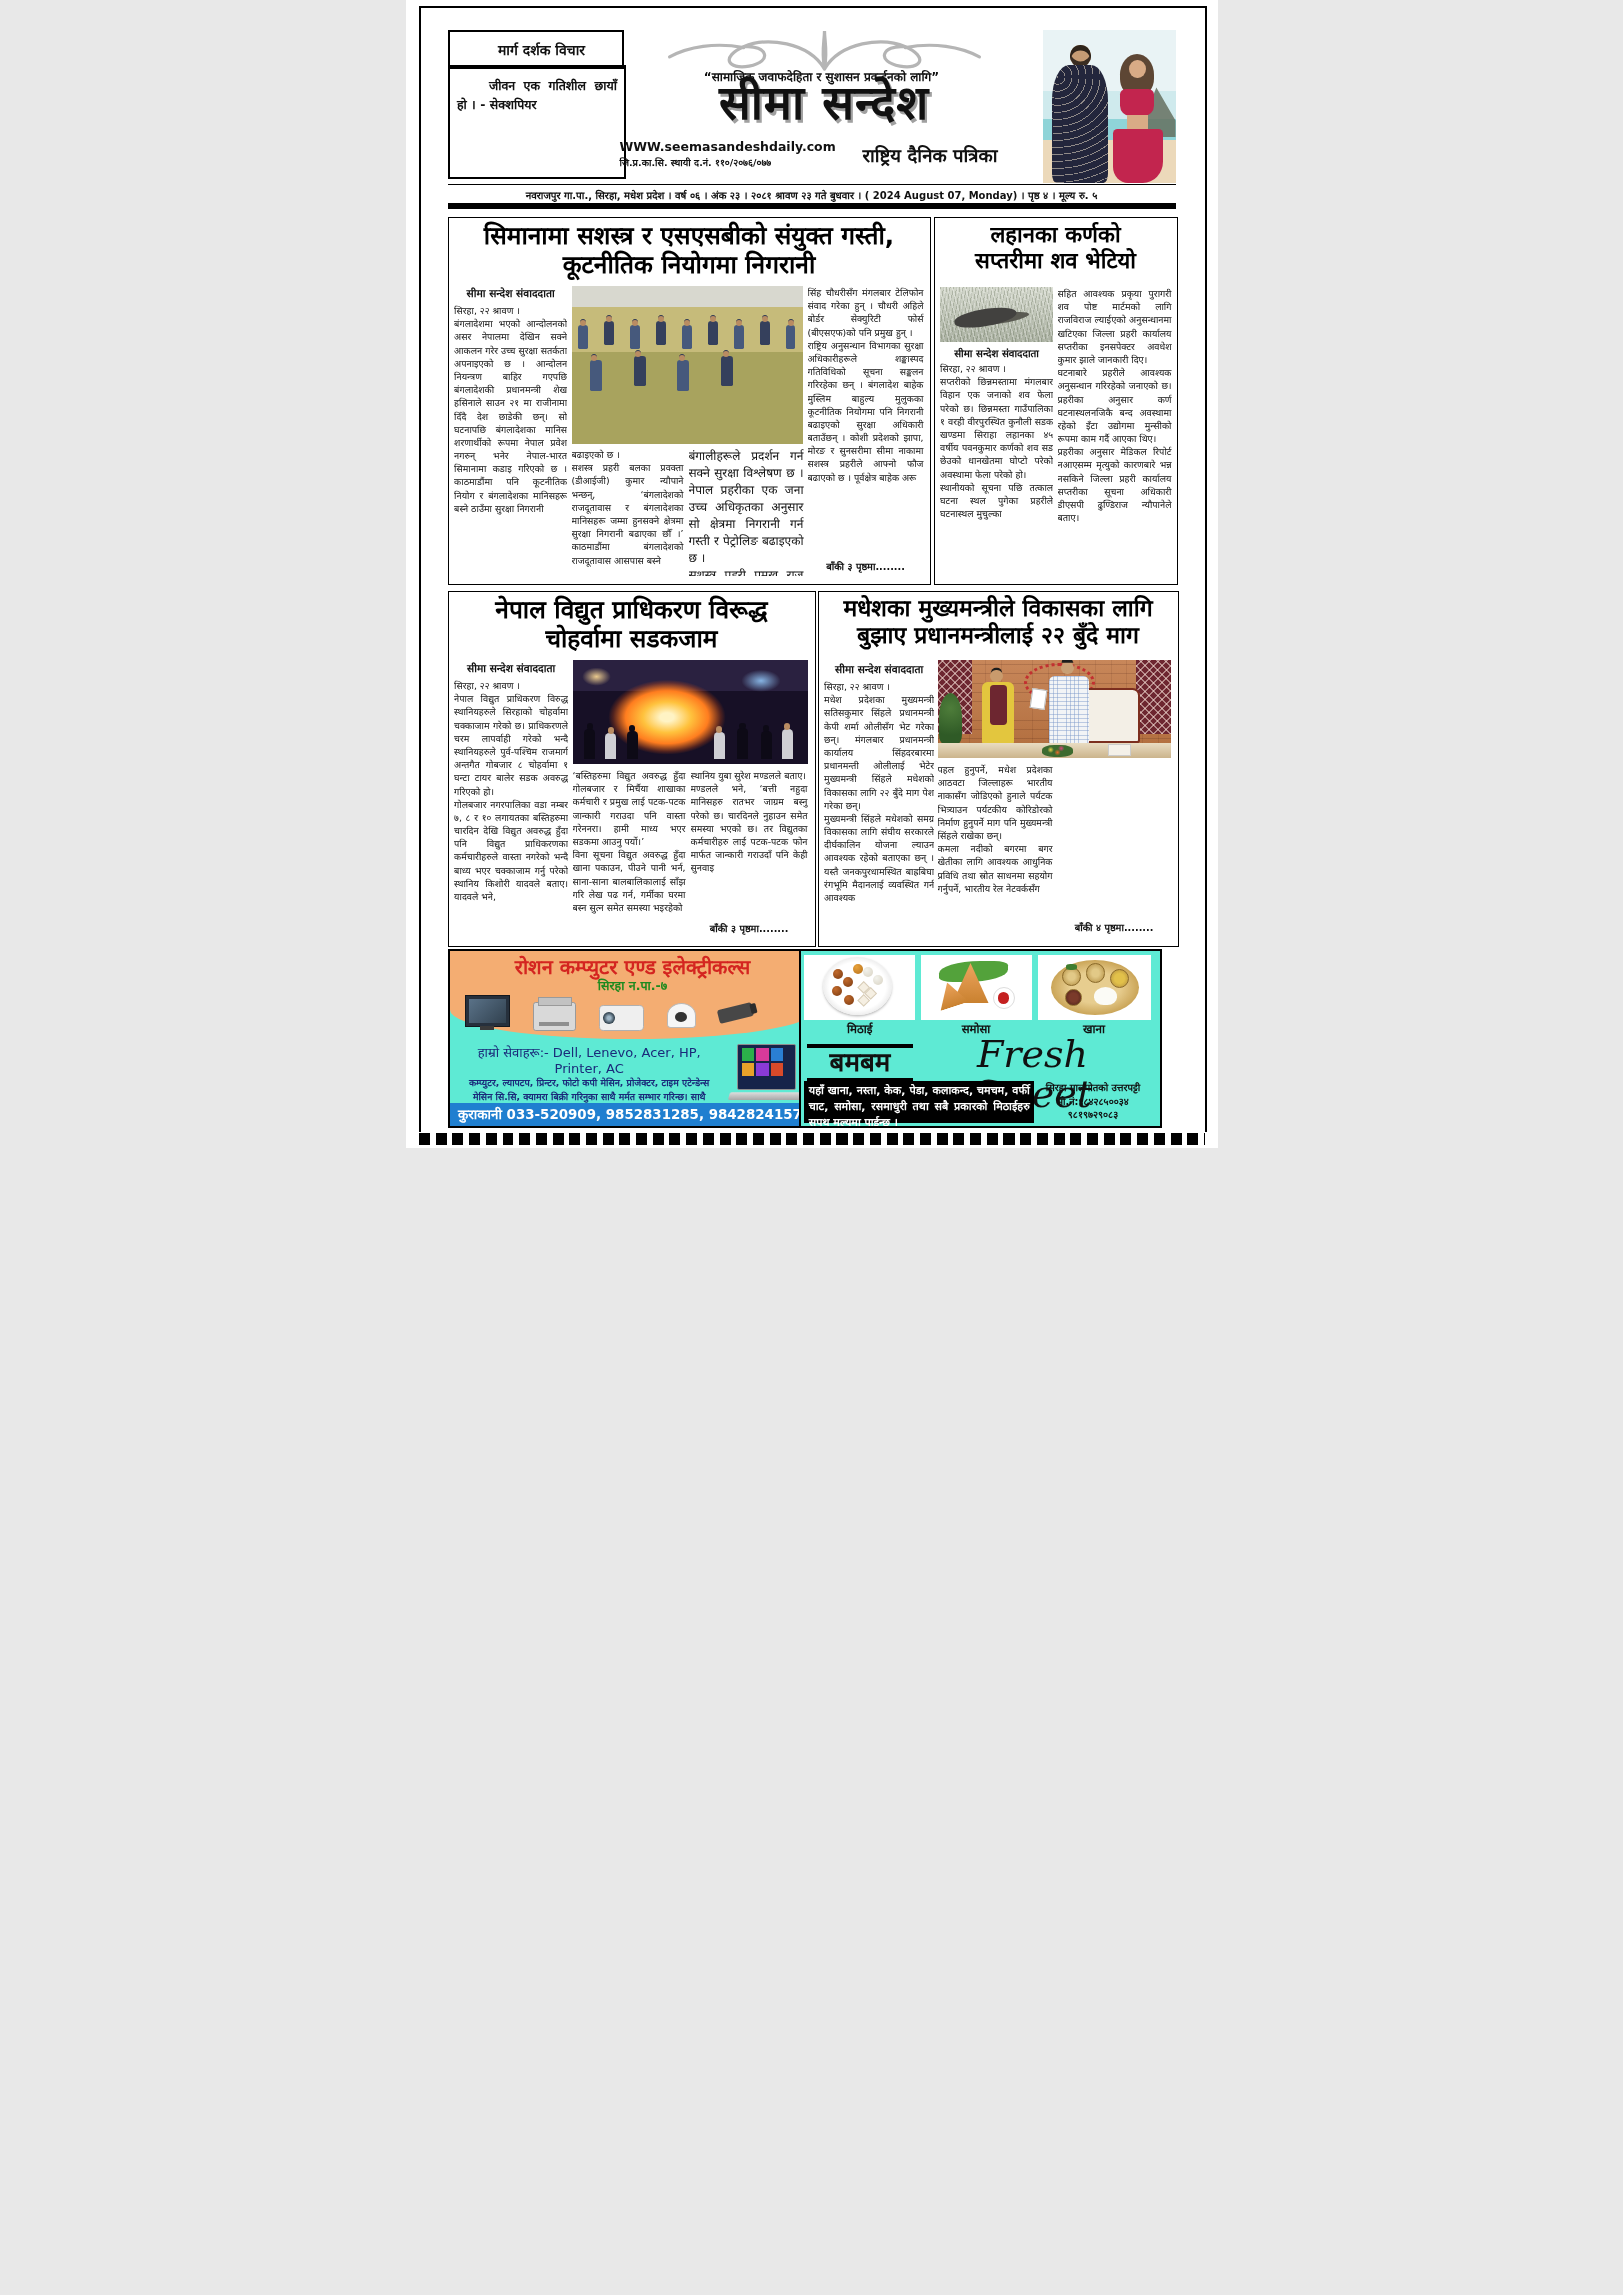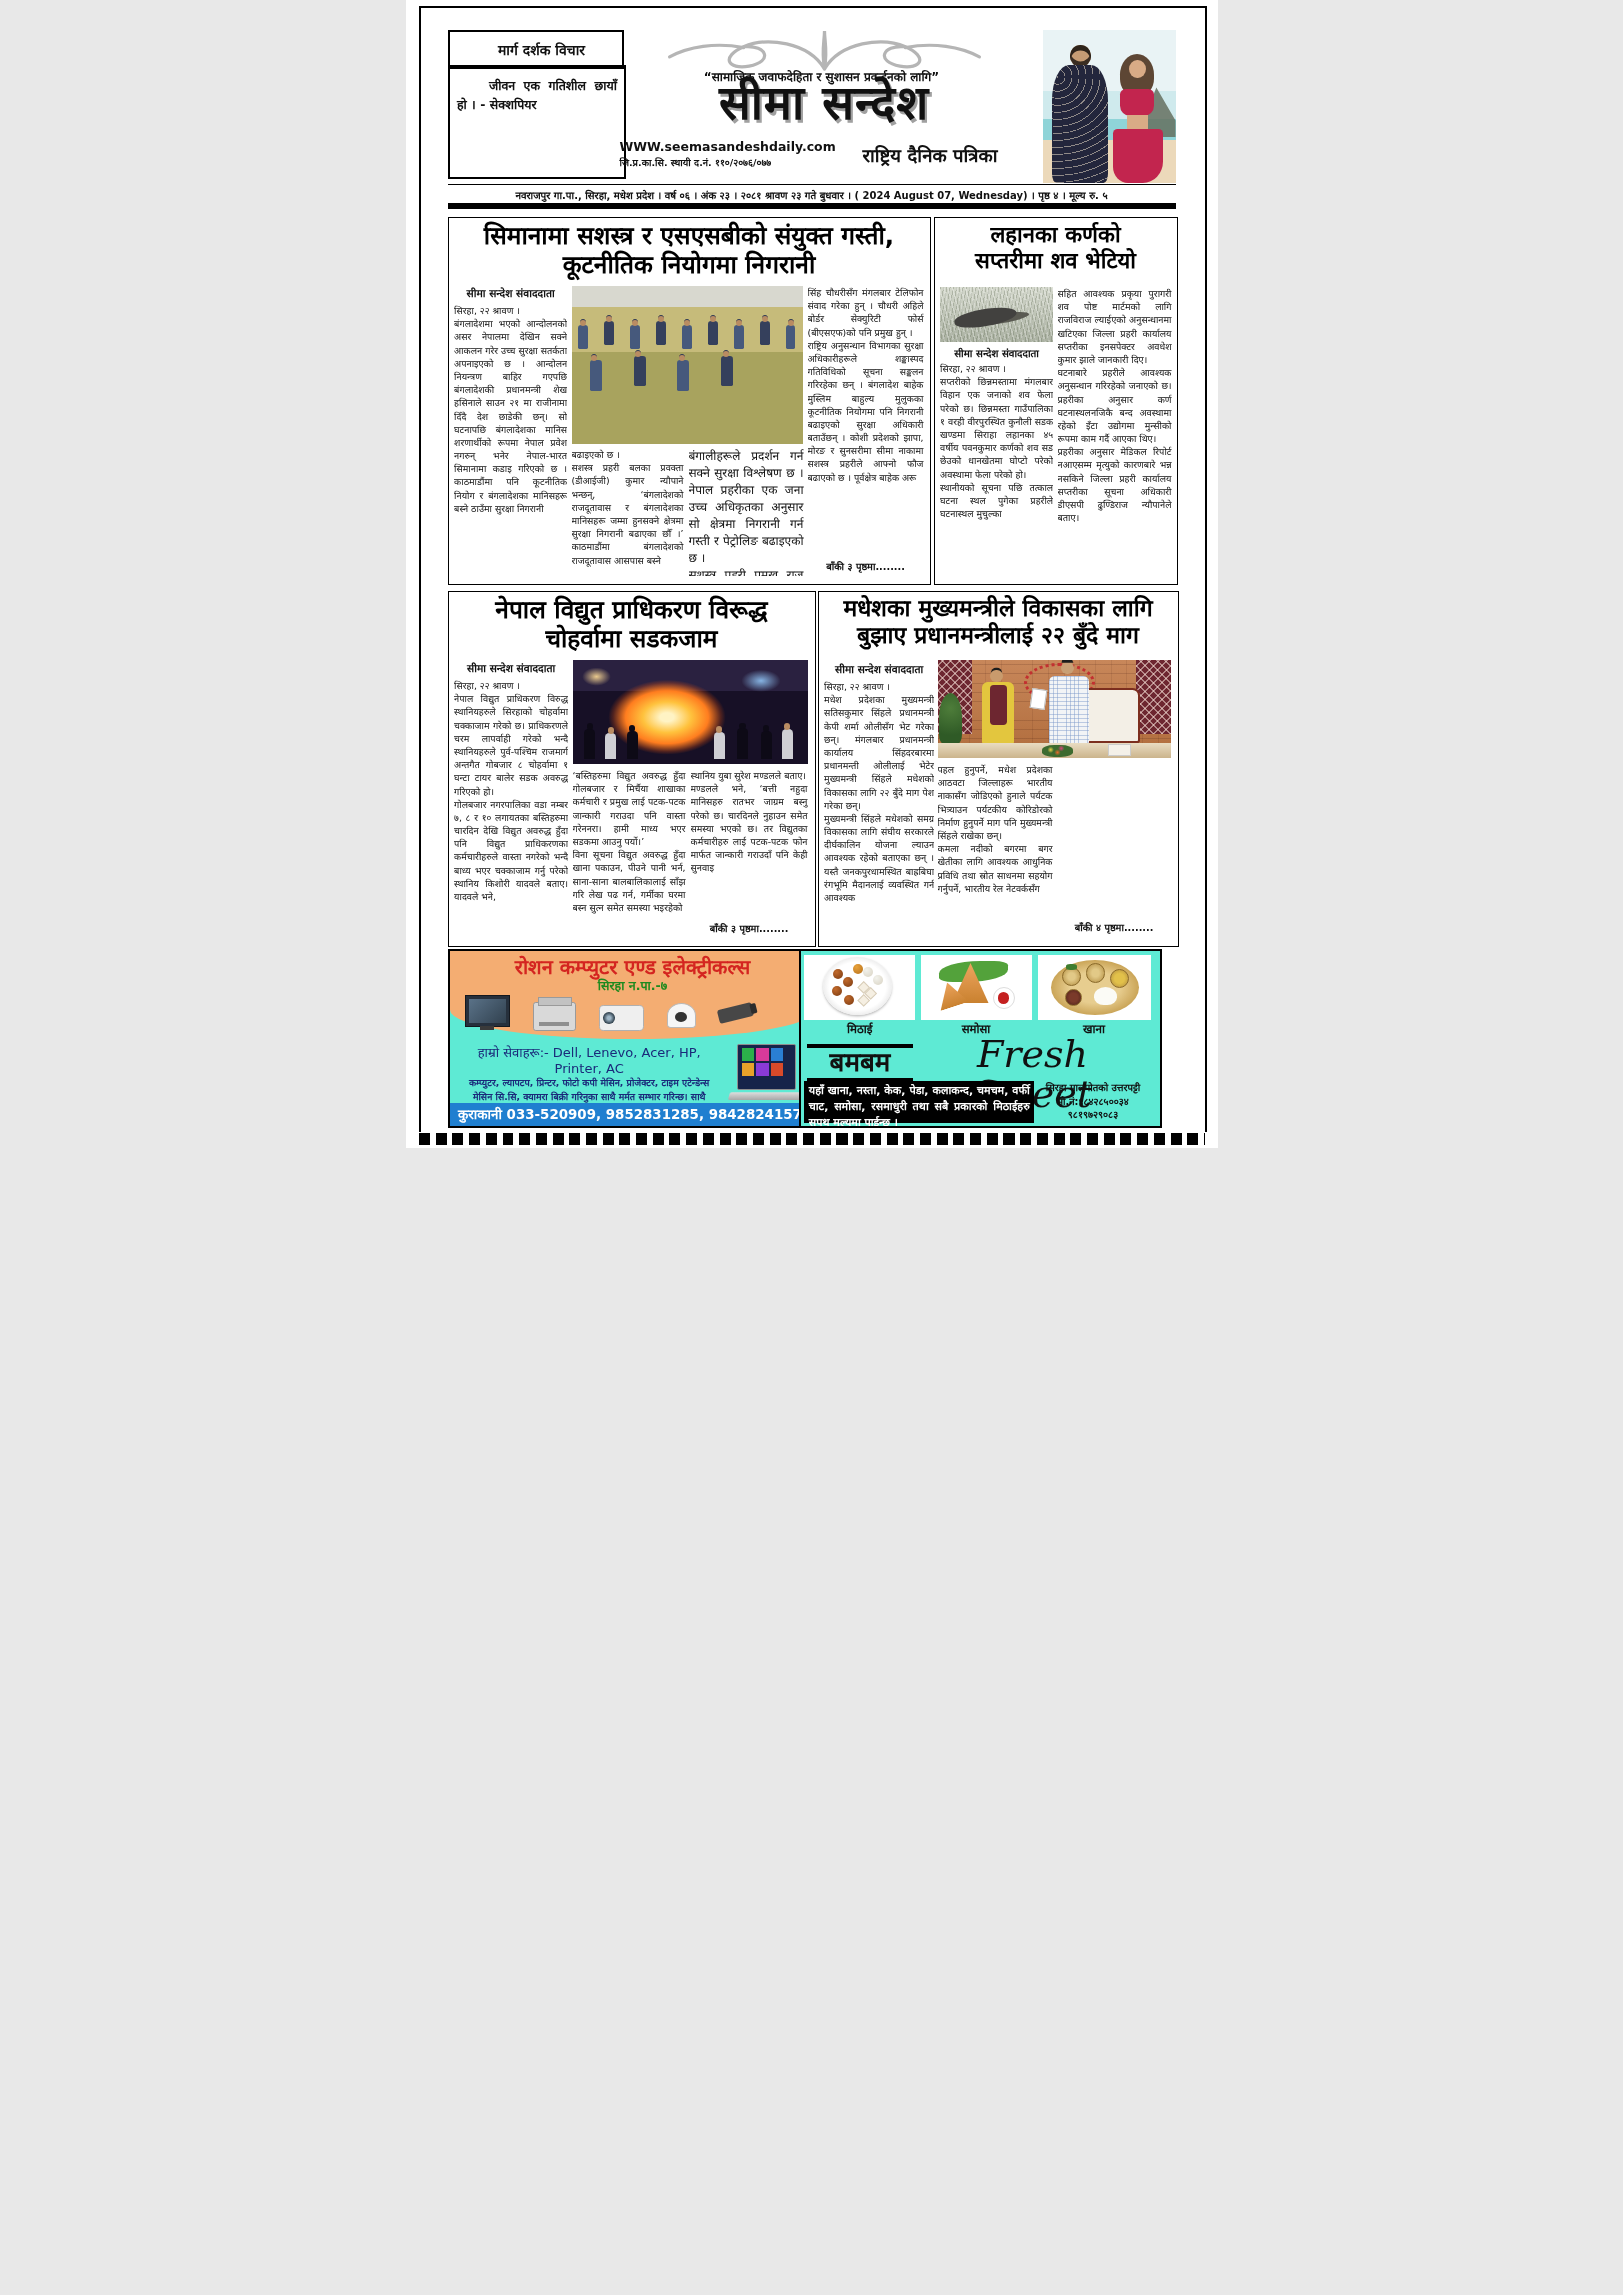--- a/index.html
+++ b/index.html
@@ -144,21 +144,21 @@
     <span class="woman">
         <span class="whair"></span>
         <span class="wface"></span>
         <span class="wtop"></span>
         <span class="wwaist"></span>
         <span class="wskirt"></span>
       </span>
   </div>
 
   <div class="abs bar" style="left:42px;top:184px;width:728px;height:1.4px;"></div>
-  <div class="abs dateline" style="left:42px;top:188px;width:728px;font-size:10px;">नवराजपुर गा.पा., सिरहा, मधेश प्रदेश   ।   वर्ष ०६   ।   अंक २३   ।   २०८१ श्रावण २३ गते बुधवार   ।   ( 2024 August 07, Wednesday)   ।   पृष्ठ ४   ।   मूल्य रु. ५</div>
+  <div class="abs dateline" style="left:42px;top:188px;width:728px;font-size:10px;">नवराजपुर गा.पा., सिरहा, मधेश प्रदेश   ।   वर्ष ०६   ।   अंक २३   ।   २०८१ श्रावण २३ गते बुधवार   ।   ( 2024 August 07, Monday)   ।   पृष्ठ ४   ।   मूल्य रु. ५</div>
   <div class="abs bar" style="left:42px;top:203px;width:728px;height:6px;"></div>
 
   <div class="box" style="left:42px;top:217px;width:481px;height:366px;">
     <div class="hl" style="left:4.6px;right:4.6px;top:2.8px;font-size:24.5px;">सिमानामा सशस्त्र र एसएसबीको संयुक्त गस्ती,
 कूटनीतिक नियोगमा निगरानी</div>
     <div class="byline" style="left:5.6px;top:68px;width:113px;font-size:10.6px;">सीमा सन्देश संवाददाता</div>
     <div class="coltext" style="left:5.6px;top:86px;width:113px;height:272px;font-size:9.3px;">सिरहा, २२ श्रावण ।
 बंगलादेशमा भएको आन्दोलनको असर नेपालमा देखिन सक्ने आकलन गरेर उच्च सुरक्षा सतर्कता अपनाइएको छ । आन्दोलन नियन्त्रण बाहिर गएपछि बंगलादेशकी प्रधानमन्त्री शेख हसिनाले साउन २१ मा राजीनामा दिँदै देश छाडेकी छन्। सो घटनापछि बंगलादेशका मानिस शरणार्थीको रूपमा नेपाल प्रवेश नगरुन् भनेर नेपाल-भारत सिमानामा कडाइ गरिएको छ । काठमाडौंमा पनि कूटनीतिक नियोग र बंगलादेशका मानिसहरू बस्ने ठाउँमा सुरक्षा निगरानी</div>
     <div class="abs ph-soldiers" style="left:123px;top:68px;width:231px;height:158px;">
       <div class="row" style="top:22%;">

